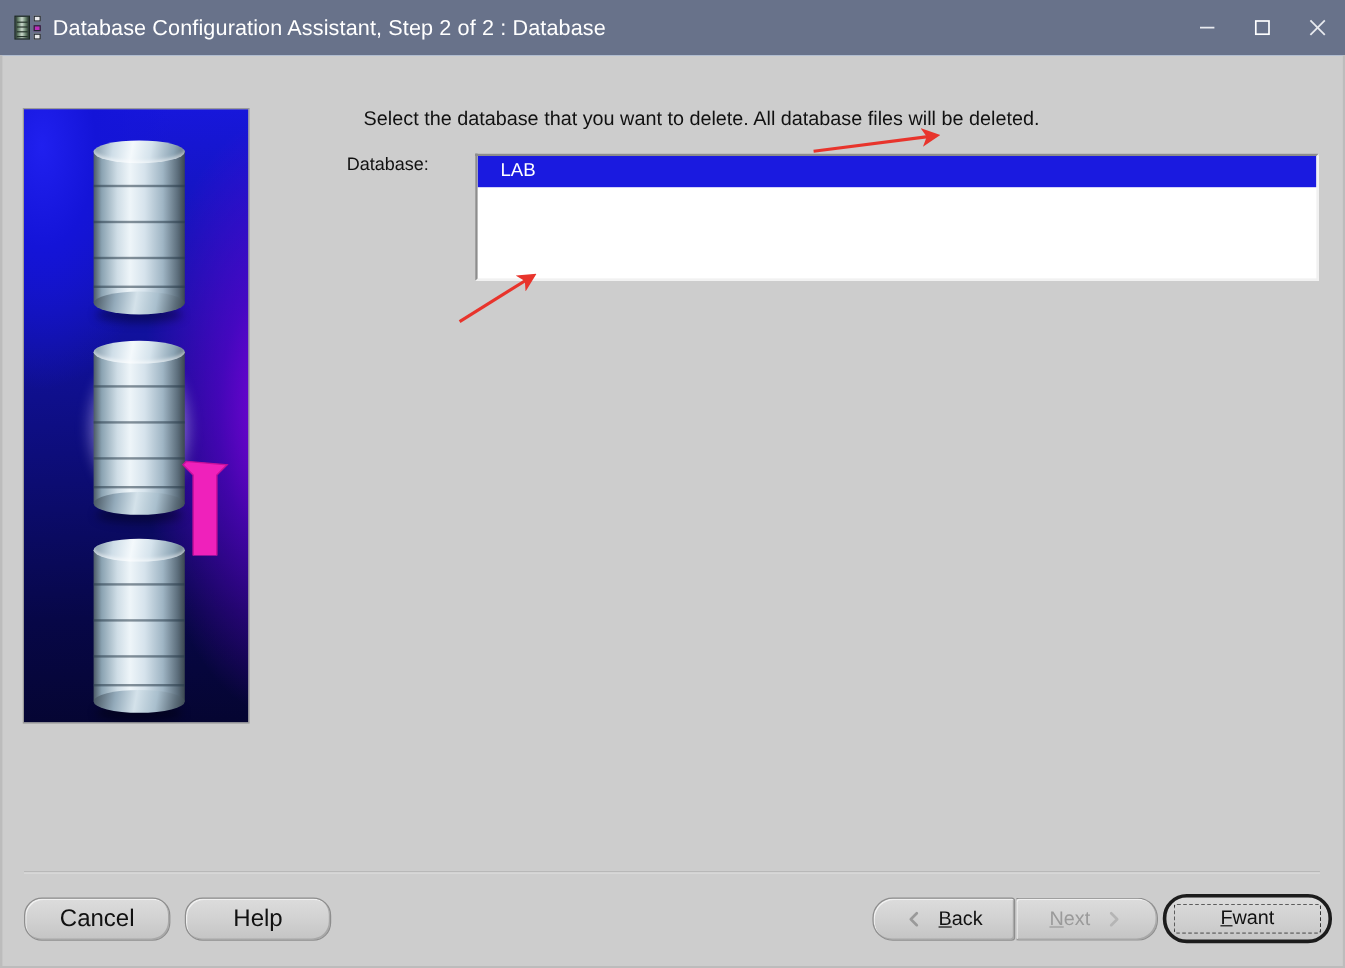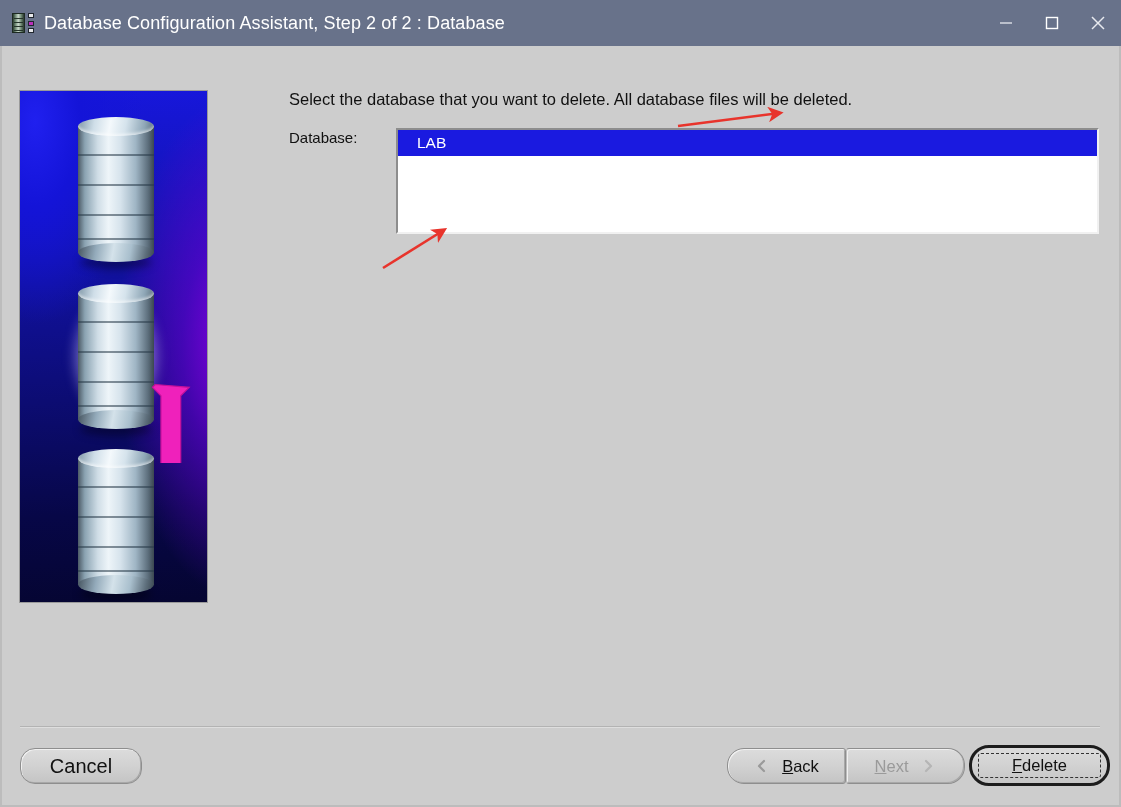--- a/index.html
+++ b/index.html
@@ -189,21 +189,21 @@
     left: 108px;
     top: 286px;
     width: 86px;
     height: 86px;
     pointer-events: none;
   }
 
   
   .instruction {
     position: absolute;
-    left: 289px;
+    left: 303px;
     top: 90px;
     font-size: 16.5px;
     color: #111111;
     white-space: nowrap;
   }
   .db-label {
     position: absolute;
     left: 289px;
     top: 129px;
     font-size: 15px;
@@ -428,20 +428,21 @@
         <path d="M0,0 L6,3 L0,6 L1.6,3 Z" fill="#e8342c"></path>
       </marker>
     </defs>
     <line x1="678" y1="126" x2="780" y2="113" stroke="#e8342c" stroke-width="2.6" marker-end="url(#redhead)"></line>
     <line x1="383" y1="268" x2="444" y2="230" stroke="#e8342c" stroke-width="2.6" marker-end="url(#redhead)"></line>
   </svg>
 
   <div class="separator"></div>
 
   <div class="btn" id="btn-cancel">Cancel</div>
+  <div class="btn" id="btn-help">Help</div>
 
   <div class="nav-group">
     <div class="nav-btn" id="btn-back">
       <span class="chev">
         <svg width="16" height="16" viewBox="0 0 16 16">
           <path d="M10 3 L5 8 L10 13" fill="none" stroke="#9a9a9a" stroke-width="2.2" stroke-linecap="round" stroke-linejoin="round"></path>
         </svg>
       </span>
       <span><u>B</u><span>ack</span></span>
     </div>
@@ -450,17 +451,17 @@
       <span class="chev">
         <svg width="16" height="16" viewBox="0 0 16 16">
           <path d="M6 3 L11 8 L6 13" fill="none" stroke="#b5b5b5" stroke-width="2.2" stroke-linecap="round" stroke-linejoin="round"></path>
         </svg>
       </span>
     </div>
   </div>
 
   <div id="btn-finish-wrap">
     <div id="btn-finish">
-      <span><u>F</u><span>delete</span></span>
+      <span><u>F</u><span>want</span></span>
     </div>
   </div>
 
 </div>
 
 </body></html>

